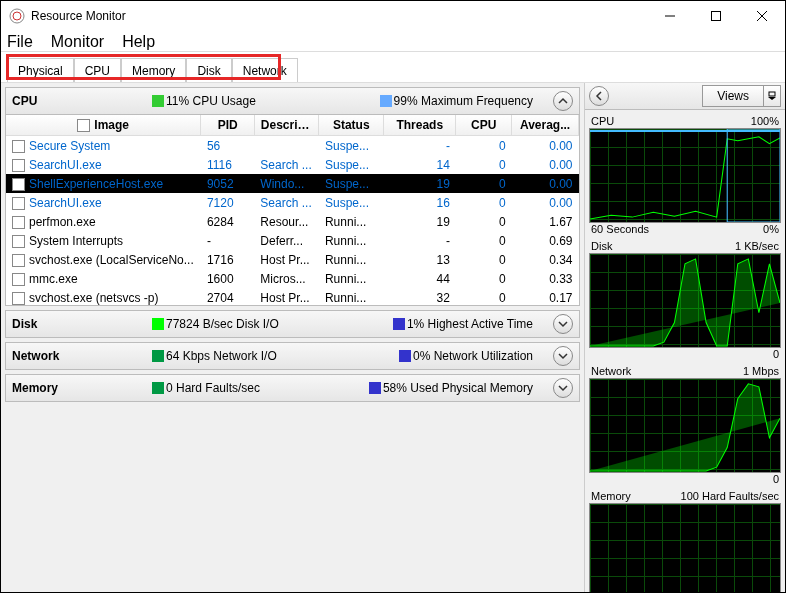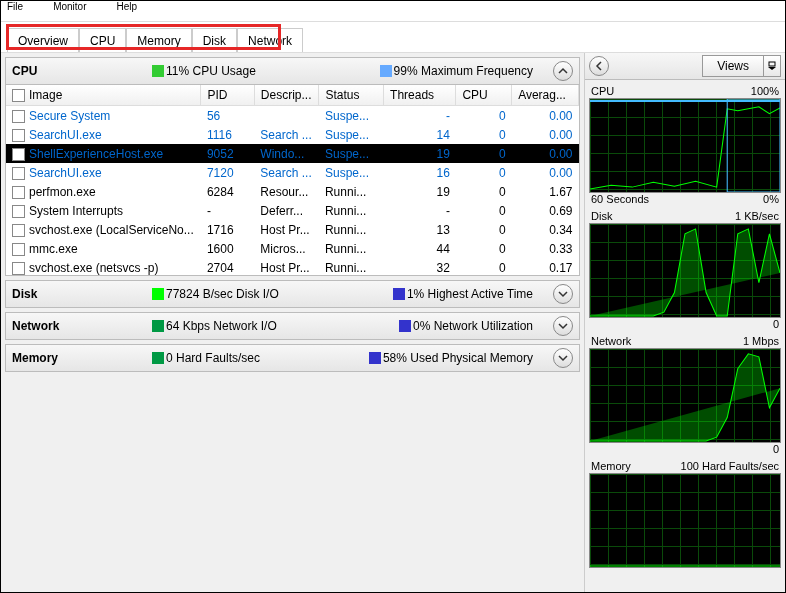--- a/index.html
+++ b/index.html
@@ -3,39 +3,39 @@
 <meta charset="utf-8">
 <style>
 html,body{margin:0;padding:0;font-family:"Segoe UI",Tahoma,sans-serif;font-size:12px;color:#000;background:#fff;overflow:hidden}
 .window{width:786px;height:593px;border:1px solid #000;box-sizing:border-box;display:flex;flex-direction:column;position:relative}
 .titlebar{height:30px;display:flex;align-items:center;padding:0 0 0 8px;background:#fff}
 .titlebar .appicon{width:16px;height:16px;margin-right:6px;display:flex;align-items:center;justify-content:center}
 .titlebar .title{font-size:12px;flex:1}
 .winbtns{display:flex;height:100%}
 .winbtn{width:46px;display:flex;align-items:center;justify-content:center}
 .winbtn svg{width:10px;height:10px}
-.menubar{height:20px;display:flex;align-items:flex-start;padding:0 6px;gap:30px;font-size:10px}
+.menubar{height:20px;display:flex;align-items:flex-end;padding:0 6px;gap:18px;font-size:16px}
 .menubar span{cursor:default}
 .tabstrip{height:30px;border-top:1px solid #ddd;border-bottom:1px solid #ddd;background:#fff;display:flex;align-items:flex-end;padding:0 0 0 6px;position:relative}
 .tabstrip .hl{position:absolute;left:5px;top:2px;width:275px;height:26px;border:3px solid #e62727;box-sizing:border-box;pointer-events:none}
 .tab{padding:5px 10px 4px;border:1px solid #ccc;border-bottom:none;background:#fff;font-size:12px;margin-right:0;position:relative}
 .tab:not(.active){border-top:1px solid #ccc;background:#fff}
 .body{flex:1;display:flex;background:#f0f0f0;overflow:hidden}
 .left{flex:1;display:flex;flex-direction:column;padding:4px;gap:4px;overflow:hidden}
 .right{width:200px;border-left:1px solid #ccc;display:flex;flex-direction:column;background:#f0f0f0}
 .sect{border:1px solid #bcbcbc;background:#fff}
 .secthdr{height:26px;background:linear-gradient(#f7f7f7,#e6e6e6);border-bottom:1px solid #bcbcbc;display:flex;align-items:center;padding:0 6px;font-size:12px}
 .secthdr.nobb{border-bottom:none}
 .secthdr .name{font-weight:bold;width:140px}
 .secthdr .stat{display:flex;align-items:center;gap:2px;margin-right:20px}
 .secthdr .stat .sq{width:12px;height:12px}
 .secthdr .spacer{flex:1}
 .rbtn{width:18px;height:18px;border:1px solid #888;border-radius:50%;background:linear-gradient(#fff,#ddd);display:flex;align-items:center;justify-content:center}
 .tbl{width:100%;border-collapse:collapse;table-layout:fixed}
-.tbl th{background:linear-gradient(#fff,#f0f0f0);border-right:1px solid #ddd;border-bottom:1px solid #ddd;text-align:left;font-weight:normal;padding:3px 6px;overflow:hidden;text-overflow:ellipsis;white-space:nowrap;font-size:12px}
+.tbl th{background:linear-gradient(#fff,#f0f0f0);border-right:1px solid #ddd;border-bottom:1px solid #ddd;text-align:center;font-weight:bold;padding:3px 6px;overflow:hidden;text-overflow:ellipsis;white-space:nowrap;font-size:12px}
 .tbl td{padding:1px 6px;overflow:hidden;text-overflow:ellipsis;white-space:nowrap;font-size:12px;height:17px}
 .tbl tr.sel td{background:#000000}
 .tbl tr.susp td{color:#0066cc}
 .ck{display:inline-block;width:11px;height:11px;border:1px solid #888;vertical-align:middle;margin-right:4px;background:#fff}
 .num{text-align:right}
 .tblwrap{max-height:190px;overflow:hidden}
 .right-hdr{height:26px;background:linear-gradient(#f7f7f7,#e6e6e6);border-bottom:1px solid #bcbcbc;display:flex;align-items:center;padding:0 4px;justify-content:space-between}
 .viewsbtn{border:1px solid #999;background:linear-gradient(#fff,#e8e8e8);height:20px;display:flex;align-items:center;font-size:12px}
 .viewsbtn .lbl{padding:0 14px}
 .viewsbtn .dd{border-left:1px solid #999;width:16px;display:flex;align-items:center;justify-content:center;height:100%}
@@ -44,29 +44,56 @@
 .ghdr{display:flex;justify-content:space-between;font-size:11px;padding:1px 2px}
 .gcanvas{width:100%;height:95px;background:#000;border:1px solid #888;position:relative;overflow:hidden;box-sizing:border-box}
 .grid{position:absolute;inset:0;background-image:linear-gradient(#0a4a0a 1px,transparent 1px),linear-gradient(90deg,#0a4a0a 1px,transparent 1px);background-size:18px 18px}
 .gftr{display:flex;justify-content:space-between;font-size:11px;padding:0 2px 2px}
 .gsvg{position:absolute;inset:0;width:100%;height:100%}
 </style>
 </head>
 <body>
 
 <div class="window">
+  <div class="titlebar">
+    <span class="appicon">
+      <svg viewBox="0 0 16 16">
+          <circle cx="8" cy="8" r="7" fill="none" stroke="#888" stroke-width="1"></circle>
+          <circle cx="8" cy="8" r="4" fill="none" stroke="#c33" stroke-width="1"></circle>
+        </svg>
+    </span>
+    <span class="title">Resource Monitor</span>
+    <div class="winbtns">
+      <div class="winbtn">
+          <svg viewBox="0 0 10 10">
+            <line x1="0" y1="5" x2="10" y2="5" stroke="#000"></line>
+          </svg>
+        </div>
+      <div class="winbtn">
+          <svg viewBox="0 0 10 10">
+            <rect x="0.5" y="0.5" width="9" height="9" fill="none" stroke="#000"></rect>
+          </svg>
+        </div>
+      <div class="winbtn">
+          <svg viewBox="0 0 10 10">
+            <line x1="0" y1="0" x2="10" y2="10" stroke="#000"></line>
+            <line x1="10" y1="0" x2="0" y2="10" stroke="#000"></line>
+          </svg>
+        </div>
+    </div>
+  </div>
 
   <div class="menubar">
     <span>File</span>
     <span>Monitor</span>
     <span>Help</span>
   </div>
 
   <div class="tabstrip">
-    <div class="tab active">Overview</div>
+    <div class="tab active">Physical</div>
     <div class="tab">CPU</div>
     <div class="tab">Memory</div>
     <div class="tab">Disk</div>
     <div class="tab">Network</div>
     <div class="hl"></div>
   </div>
 
   <div class="body">
     <div class="left">
 

